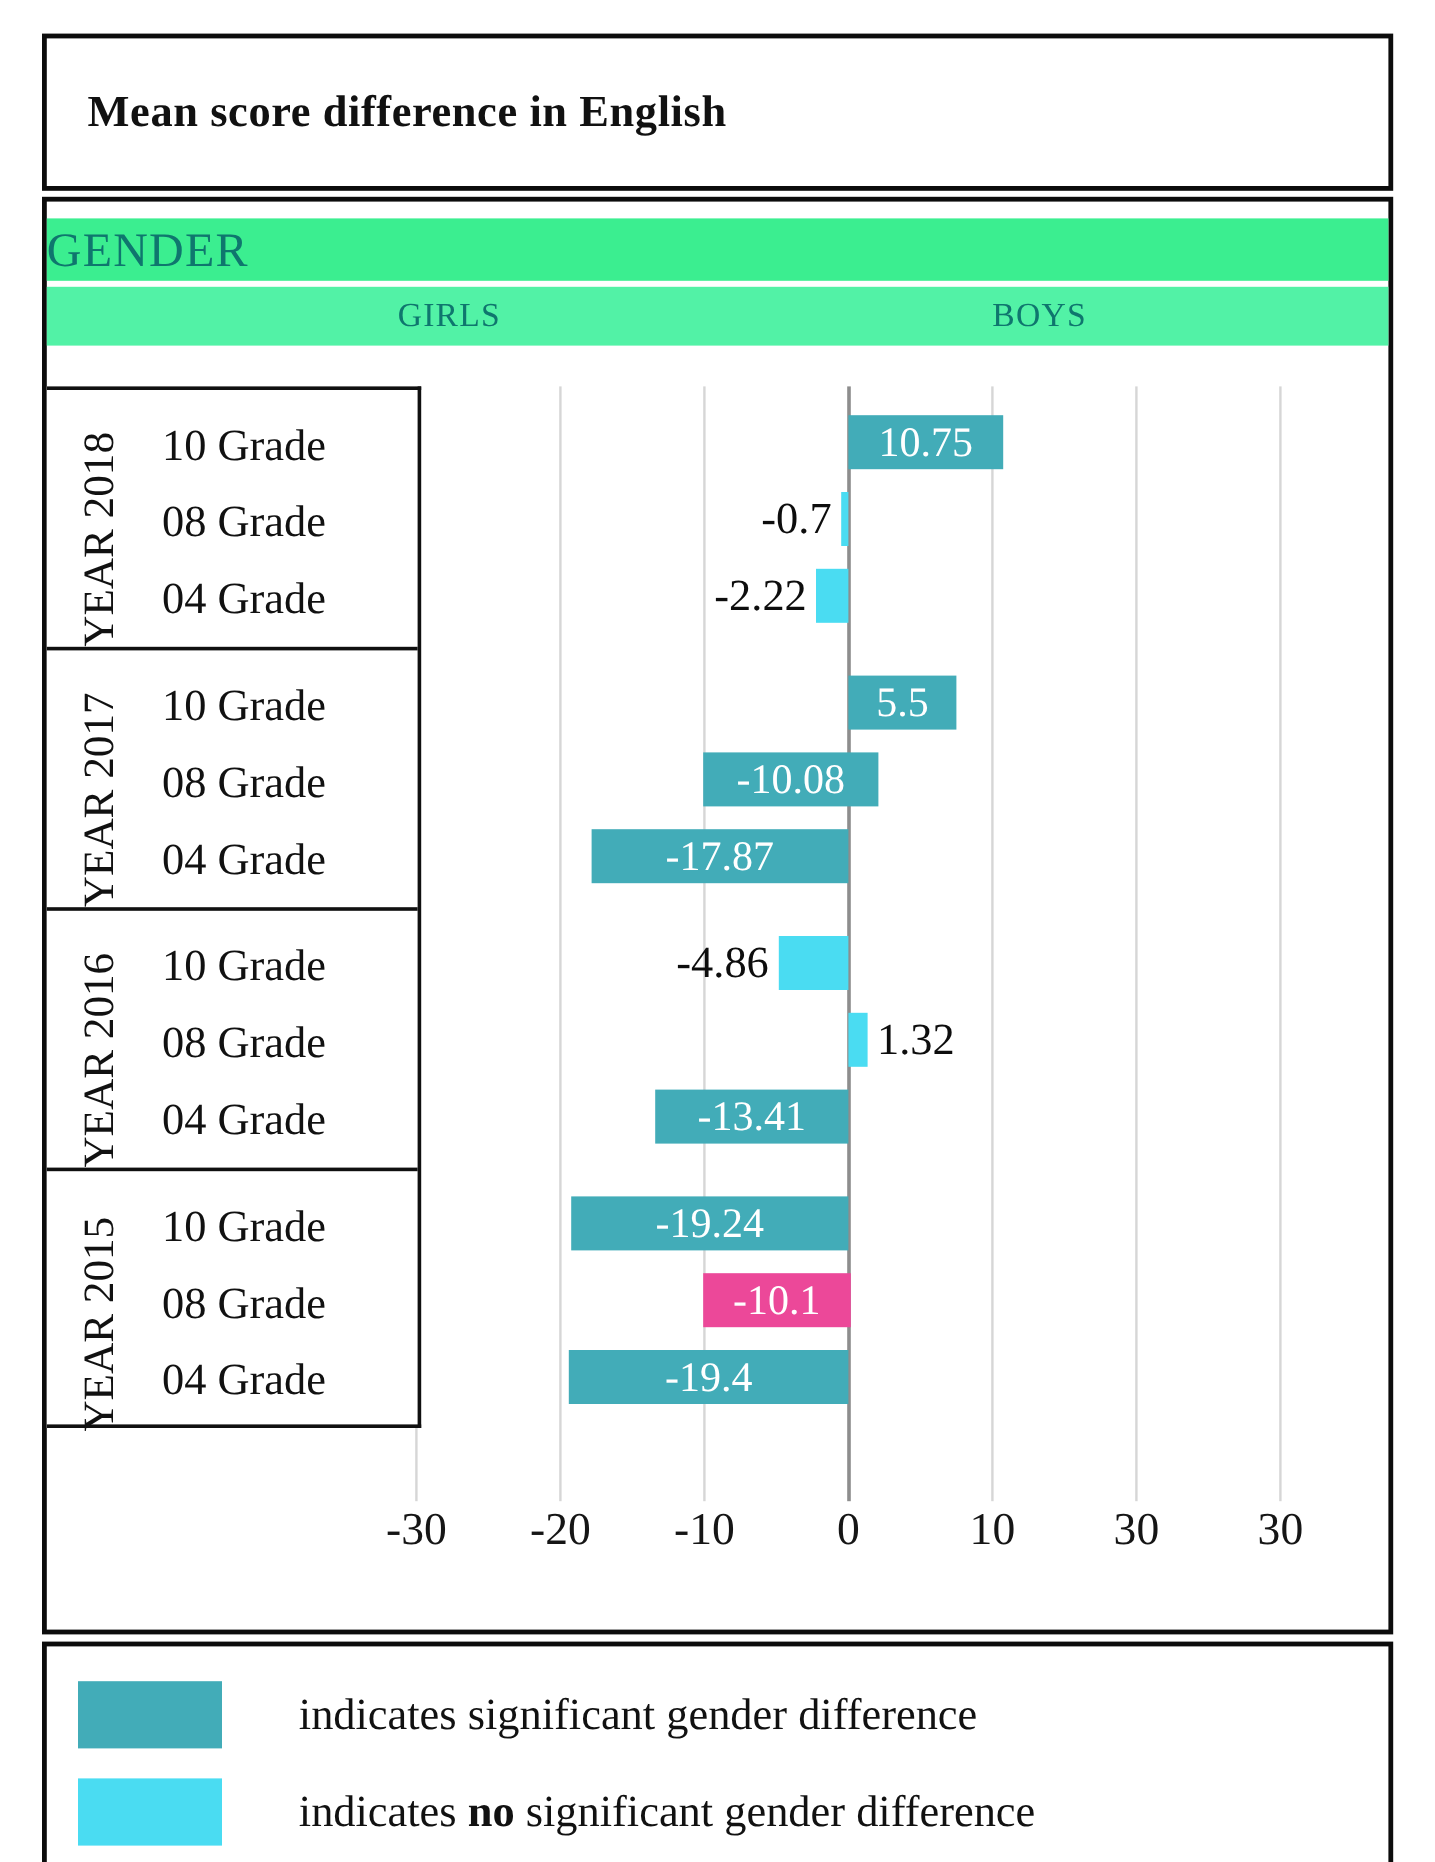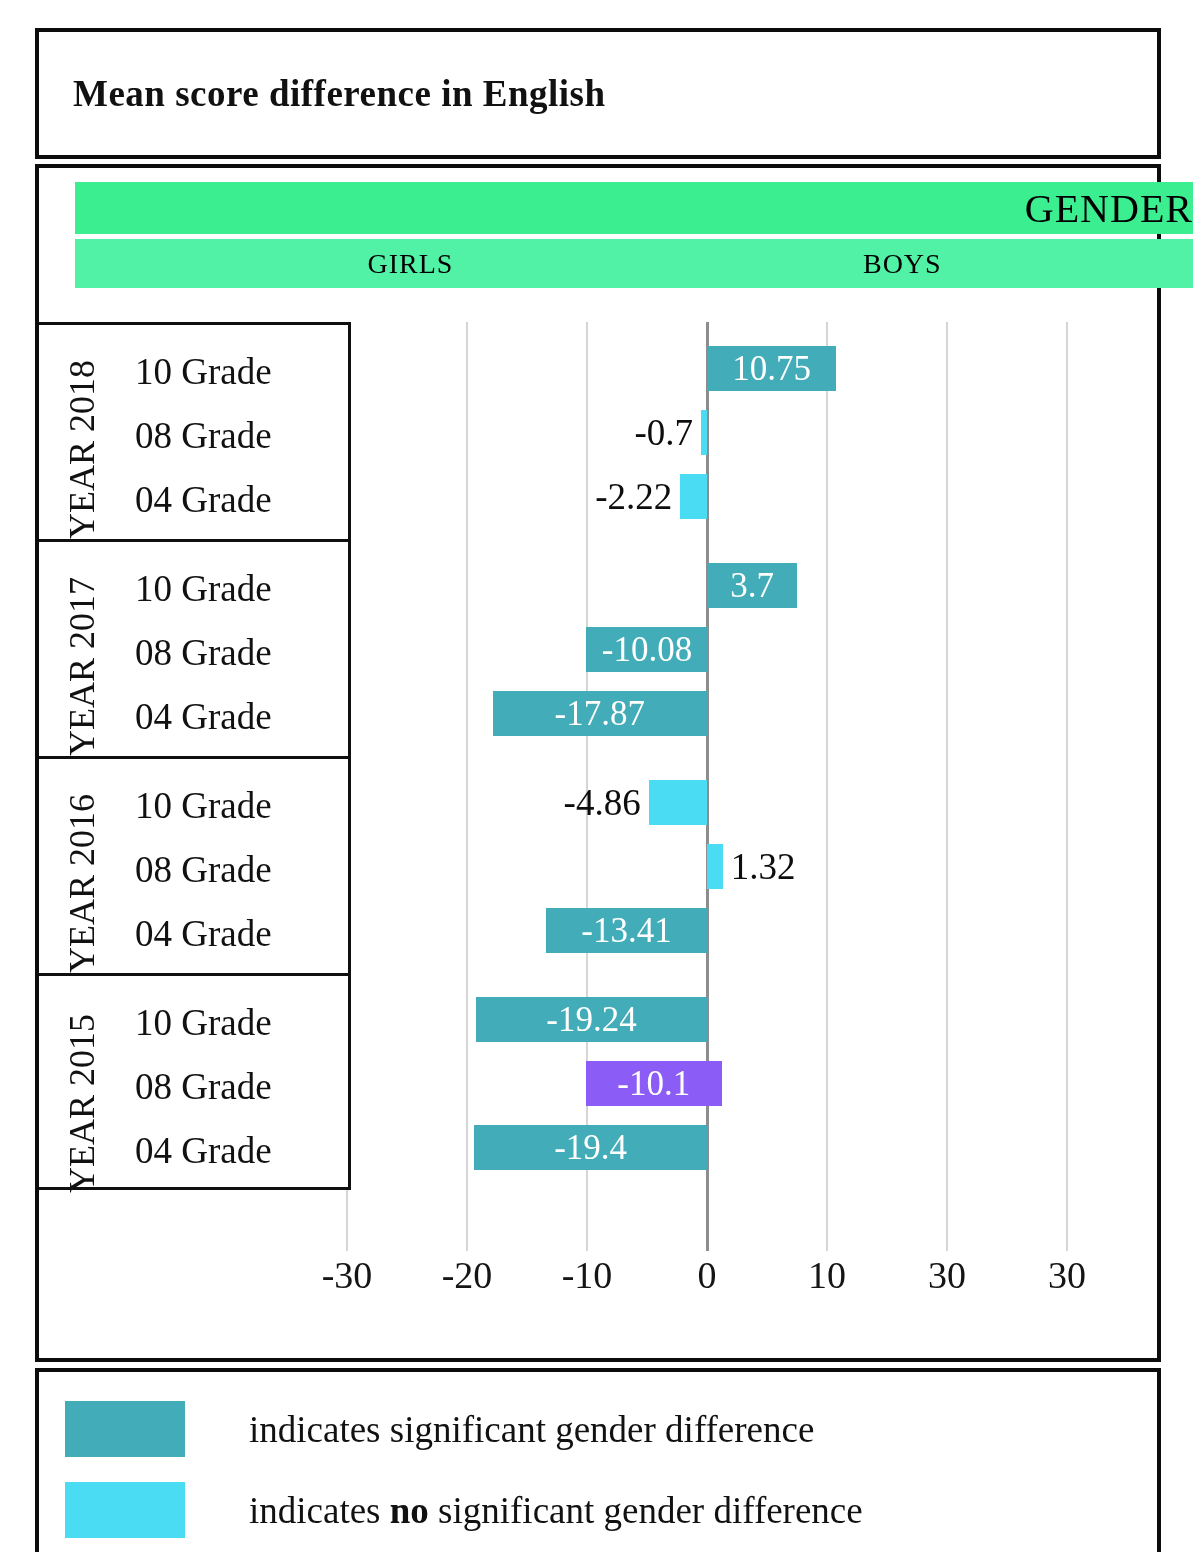--- a/index.html
+++ b/index.html
@@ -7,22 +7,22 @@
         font-family:"Liberation Serif","DejaVu Serif",serif;color:#111;}
   .frame{position:absolute;left:35px;top:28px;width:1126px;}
   .box{box-sizing:border-box;border:4px solid #0c0c0c;background:#fff;}
 
   
   .title-box{height:131px;margin-bottom:5px;display:flex;align-items:center;}
   .title-box h1{margin:0 0 0 34px;font-size:37px;font-weight:bold;letter-spacing:.5px;}
 
   
   .chart-box{height:1198px;margin-bottom:6px;position:relative;}
-  .band{width:100%;display:flex;align-items:center;justify-content:flex-end;
-        color:#000000;letter-spacing:1px;margin-left:36px;}
+  .band{width:100%;display:flex;align-items:center;justify-content:flex-start;
+        color:#0f766e;letter-spacing:1px;}
   .band-gender{margin-top:14px;height:52px;font-size:40px;}
   .band-split{margin-top:5px;height:49px;position:relative;font-size:28px;}
   .band-split .half-label{position:absolute;top:50%;transform:translate(-50%,-50%);}
 
   
   #plot-region{position:relative;margin-top:34px;width:1118px;height:990px;}
   .gridline{position:absolute;top:0;width:2px;height:929px;background:#d6d6d6;z-index:0;}
   .gridline.zero{width:3px;background:#8d8d8d;}
   .axis-label{position:absolute;top:932px;width:120px;margin-left:-60px;text-align:center;
               font-size:38px;line-height:42px;color:#151515;}
@@ -120,39 +120,39 @@
           <div class="gridline" style="left: 1027px; background: rgb(214, 214, 214);"></div>
           <div class="axis-label" style="left: 1028px;">30</div>
           <div class="bar" style="top: 24px; left: 668px; width: 129px; background: rgb(66, 172, 184);">
             <div class="bar-label-in">10.75</div>
           </div>
           <div class="bar-label-out left" style="top: 88px; left: 454px;">-0.7</div>
           <div class="bar" style="top: 88px; left: 662px; width: 6px; background: rgb(74, 220, 242);"></div>
           <div class="bar-label-out left" style="top: 152px; left: 433.36px;">-2.22</div>
           <div class="bar" style="top: 152px; left: 641.36px; width: 26.64px; background: rgb(74, 220, 242);"></div>
           <div class="bar" style="top: 241px; left: 668px; width: 90px; background: rgb(66, 172, 184);">
-            <div class="bar-label-in">3.7</div>
+            <div class="bar-label-in">5.5</div>
           </div>
-          <div class="bar" style="top: 305px; left: 547.04px; width: 122px; background: rgb(66, 172, 184);">
+          <div class="bar" style="top: 305px; left: 547.04px; width: 146px; background: rgb(66, 172, 184);">
             <div class="bar-label-in">-10.08</div>
           </div>
           <div class="bar" style="top: 369px; left: 453.56px; width: 214.44px; background: rgb(66, 172, 184);">
             <div class="bar-label-in">-17.87</div>
           </div>
           <div class="bar-label-out left" style="top: 458px; left: 401.68px;">-4.86</div>
           <div class="bar" style="top: 458px; left: 609.68px; width: 58.32px; background: rgb(74, 220, 242);"></div>
           <div class="bar-label-out right" style="top: 522px; left: 691.84px;">1.32</div>
           <div class="bar" style="top: 522px; left: 668px; width: 15.84px; background: rgb(74, 220, 242);"></div>
           <div class="bar" style="top: 586px; left: 507.08px; width: 160.92px; background: rgb(66, 172, 184);">
             <div class="bar-label-in">-13.41</div>
           </div>
           <div class="bar" style="top: 675px; left: 437.12px; width: 230.88px; background: rgb(66, 172, 184);">
             <div class="bar-label-in">-19.24</div>
           </div>
-          <div class="bar" style="top: 739px; left: 546.8px; width: 136px; background: #8b5cf6;">
+          <div class="bar" style="top: 739px; left: 546.8px; width: 123px; background: #ec4899;">
             <div class="bar-label-in">-10.1</div>
           </div>
           <div class="bar" style="top: 803px; left: 435.2px; width: 232.8px; background: rgb(66, 172, 184);">
             <div class="bar-label-in">-19.4</div>
           </div>
         </div>
     </div>
 
     <div class="box legend-box">
       <div class="legend-row">

